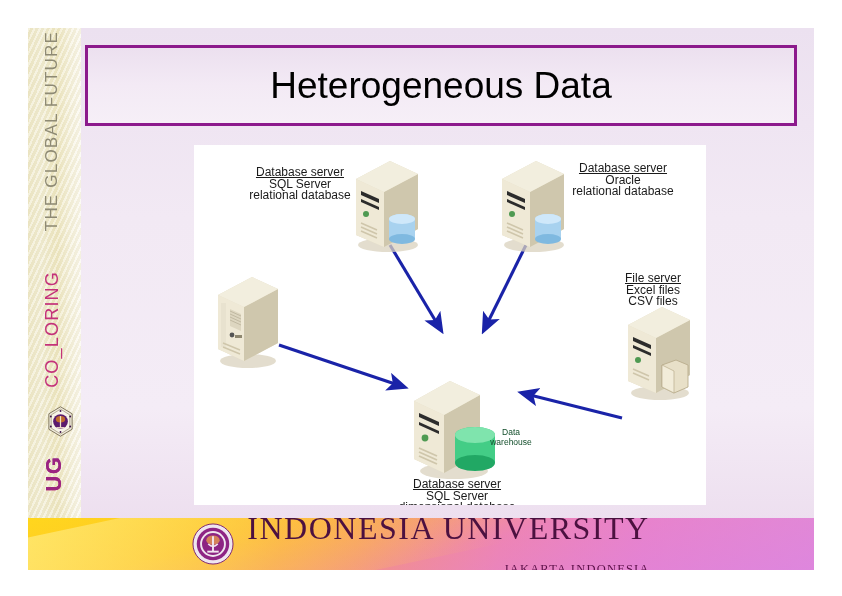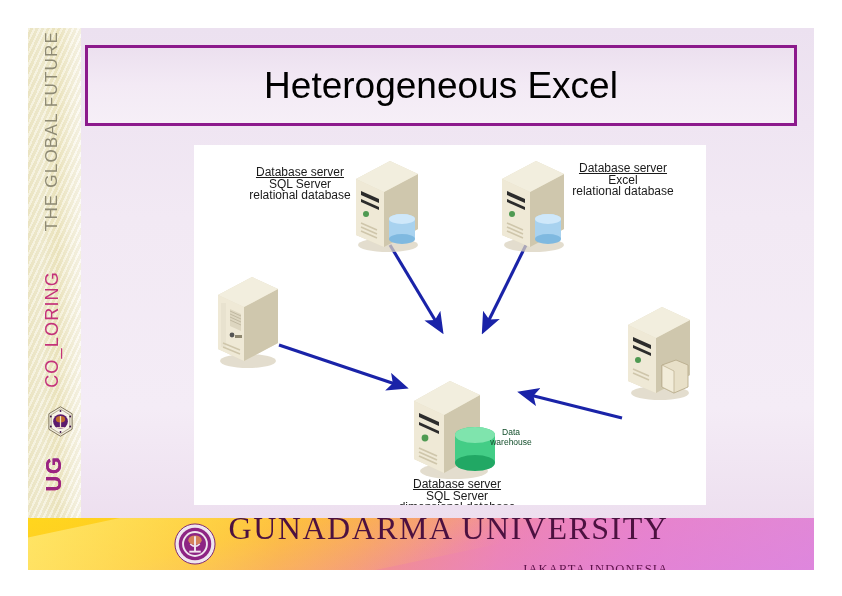--- a/index.html
+++ b/index.html
@@ -211,21 +211,21 @@
       <circle cx="20" cy="6.5" r="1.2" fill="#3a1248"></circle>
       <circle cx="20" cy="33.5" r="1.2" fill="#3a1248"></circle>
       <circle cx="7.5" cy="13.5" r="1.2" fill="#3a1248"></circle>
       <circle cx="32.5" cy="13.5" r="1.2" fill="#3a1248"></circle>
       <circle cx="7.5" cy="26.5" r="1.2" fill="#3a1248"></circle>
       <circle cx="32.5" cy="26.5" r="1.2" fill="#3a1248"></circle>
     </svg>
   </div>
 
   <div id="title-box">
-    <div id="title-text">Heterogeneous Excel</div>
+    <div id="title-text">Heterogeneous Data</div>
   </div>
 
   <div id="diagram-panel">
 
     <svg class="arrow-layer" viewBox="0 0 512 360">
       <defs>
         <marker id="ah" markerWidth="7" markerHeight="7" refX="5.4" refY="3" orient="auto">
           <path d="M0,0 L7,3 L0,6 L1.6,3 z" fill="#1a23a8"></path>
         </marker>
       </defs>
@@ -274,21 +274,21 @@
       <path d="M17,66 L33,73" stroke="#cfc6ab" stroke-width="1.6"></path>
       <path d="M17,70 L33,77" stroke="#cfc6ab" stroke-width="1.6"></path>
       <path d="M17,74 L33,81" stroke="#cfc6ab" stroke-width="1.6"></path>
       <ellipse cx="58" cy="62" rx="13" ry="5" fill="#b6d9f2"></ellipse>
       <rect x="45" y="62" width="26" height="20" fill="#a8d2ef"></rect>
       <ellipse cx="58" cy="82" rx="13" ry="5" fill="#7fb9e0"></ellipse>
       <ellipse cx="58" cy="62" rx="13" ry="5" fill="#cfe8fa"></ellipse>
     </svg>
     <div class="node-label" style="left:370px; top:18px; width:118px;">
       <div class="hdr">Database server</div>
-      <div>Excel</div>
+      <div>Oracle</div>
       <div>relational database</div>
     </div>
 
     <svg class="server" style="left:14px; top:128px; width:78px; height:100px;" viewBox="0 0 78 100">
       <ellipse cx="40" cy="88" rx="28" ry="7" fill="#d9d2bd" opacity="0.75"></ellipse>
       <polygon points="10,22 44,4 70,16 70,70 36,88 10,76" fill="#e4ddc6"></polygon>
       <polygon points="10,22 36,34 36,88 10,76" fill="#efe9d6"></polygon>
       <polygon points="36,34 70,16 70,70 36,88" fill="#cfc7ad"></polygon>
       <polygon points="10,22 44,4 70,16 36,34" fill="#f2eede"></polygon>
       <rect x="13" y="30" width="5" height="44" fill="#e8e2cf"></rect>
@@ -310,20 +310,25 @@
       <polygon points="38,35 72,17 72,72 38,90" fill="#cfc7ad"></polygon>
       <polygon points="10,22 44,4 72,17 38,35" fill="#f2eede"></polygon>
       <path d="M15,34 L33,42 L33,46 L15,38 z" fill="#2c2c2c"></path>
       <path d="M15,42 L33,50 L33,53 L15,45 z" fill="#2c2c2c"></path>
       <circle cx="20" cy="57" r="3" fill="#4f9a52"></circle>
       <path d="M15,66 L31,73" stroke="#cfc6ab" stroke-width="1.6"></path>
       <path d="M15,70 L31,77" stroke="#cfc6ab" stroke-width="1.6"></path>
       <path d="M44,62 L58,57 L70,62 L70,84 L56,90 L44,84 z" fill="#e8e0c8" stroke="#b9ad8c" stroke-width="0.9"></path>
       <path d="M44,62 L56,68 L56,90 L44,84 z" fill="#f2ecd9" stroke="#b9ad8c" stroke-width="0.7"></path>
     </svg>
+    <div class="node-label" style="left:400px; top:128px; width:118px;">
+      <div class="hdr">File server</div>
+      <div>Excel files</div>
+      <div>CSV files</div>
+    </div>
 
     <svg class="server" style="left:208px; top:230px; width:110px; height:110px;" viewBox="0 0 110 110">
       <ellipse cx="52" cy="96" rx="34" ry="8" fill="#d9d2bd" opacity="0.75"></ellipse>
       <polygon points="12,26 48,6 78,20 78,78 42,98 12,84" fill="#e4ddc6"></polygon>
       <polygon points="12,26 42,40 42,98 12,84" fill="#efe9d6"></polygon>
       <polygon points="42,40 78,20 78,78 42,98" fill="#cfc7ad"></polygon>
       <polygon points="12,26 48,6 78,20 42,40" fill="#f2eede"></polygon>
       <path d="M17,38 L37,47 L37,51 L17,42 z" fill="#2c2c2c"></path>
       <path d="M17,47 L37,56 L37,59 L17,50 z" fill="#2c2c2c"></path>
       <circle cx="23" cy="63" r="3.4" fill="#4f9a52"></circle>
@@ -355,19 +360,19 @@
         <circle cx="22" cy="22" r="21" fill="#efe6ef" stroke="#7b2070" stroke-width="1"></circle>
         <circle cx="22" cy="22" r="17" fill="#8e2484"></circle>
         <circle cx="22" cy="22" r="13.5" fill="#f0e7ef"></circle>
         <circle cx="22" cy="22" r="11.5" fill="#8d2483"></circle>
         <ellipse cx="22" cy="18" rx="7" ry="5" fill="#d4825a"></ellipse>
         <path d="M22 14 L22 30" stroke="#f2e6f0" stroke-width="2"></path>
         <path d="M16 30 L28 30" stroke="#f2e6f0" stroke-width="2"></path>
         <path d="M17 22 Q22 27 27 22" stroke="#f2e6f0" stroke-width="1.6" fill="none"></path>
       </svg>
       <div id="footer-names">
-        <div id="footer-title">GUNADARMA UNIVERSITY</div>
+        <div id="footer-title">INDONESIA UNIVERSITY</div>
         <div id="footer-sub">JAKARTA INDONESIA</div>
       </div>
     </div>
   </div>
 
 </div>
 
 </body></html>

